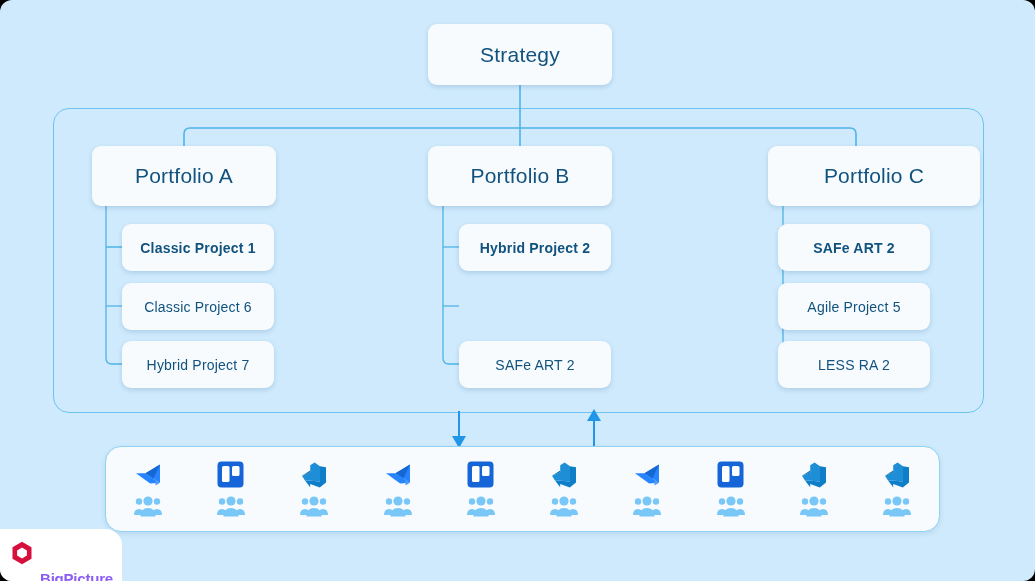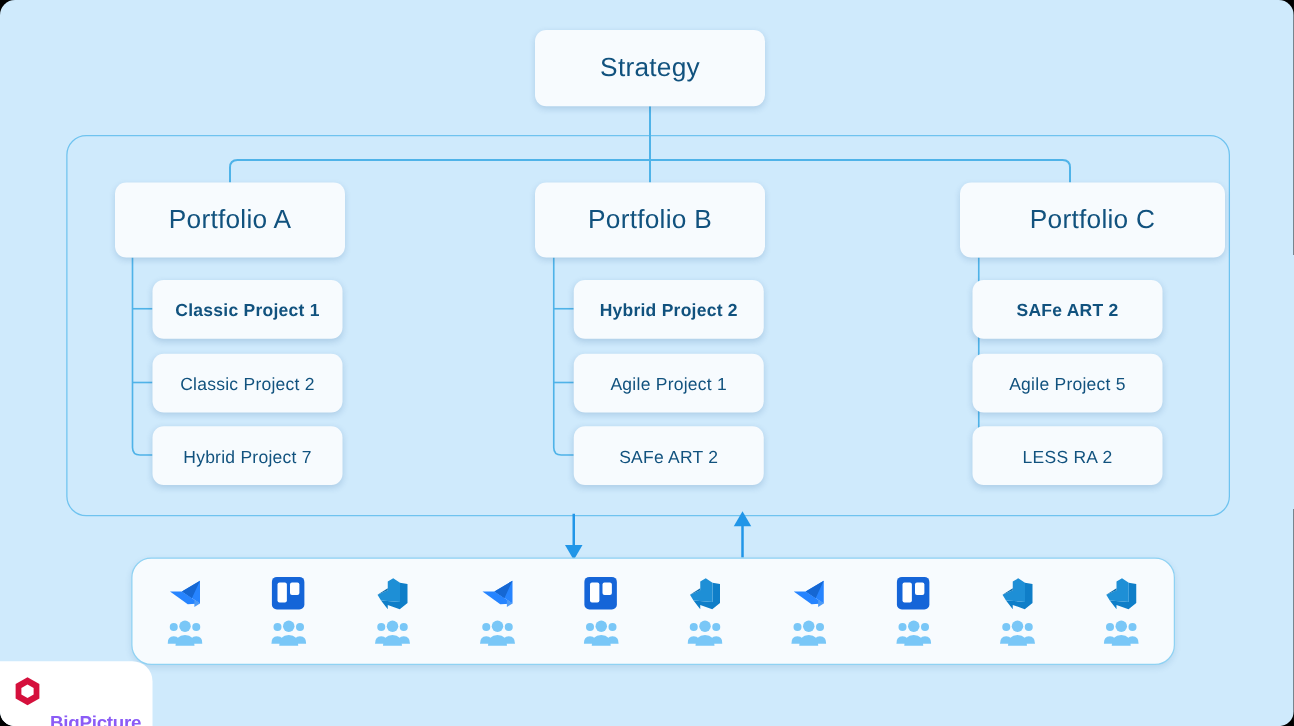--- a/index.html
+++ b/index.html
@@ -106,25 +106,24 @@
       </g>
     </svg>
 
     <div class="node lvl1" id="strategy">Strategy</div>
 
     <div class="node lvl2" id="pfA">Portfolio A</div>
     <div class="node lvl2" id="pfB">Portfolio B</div>
     <div class="node lvl2" id="pfC">Portfolio C</div>
 
     <div class="node lvl3 leaf colA r1">Classic Project 1</div>
-    <div class="node lvl3 leaf colA r2">Classic Project 2</div>
+    <div class="node lvl3 leaf colA r2">Classic Project 6</div>
     <div class="node lvl3 leaf colA r3">Hybrid Project 7</div>
 
     <div class="node lvl3 leaf colB r1">Hybrid Project 2</div>
-    <div class="node lvl3 leaf colB r2">Agile Project 1</div>
     <div class="node lvl3 leaf colB r3">SAFe ART 2</div>
 
     <div class="node lvl3 leaf colC r1">SAFe ART 2</div>
     <div class="node lvl3 leaf colC r2">Agile Project 5</div>
     <div class="node lvl3 leaf colC r3">LESS RA 2</div>
 
     <div class="teambar" id="teambar">
         <div class="teamcell">
           <span class="toolicon">
             <svg width="30" height="28" viewBox="0 0 30 28">

